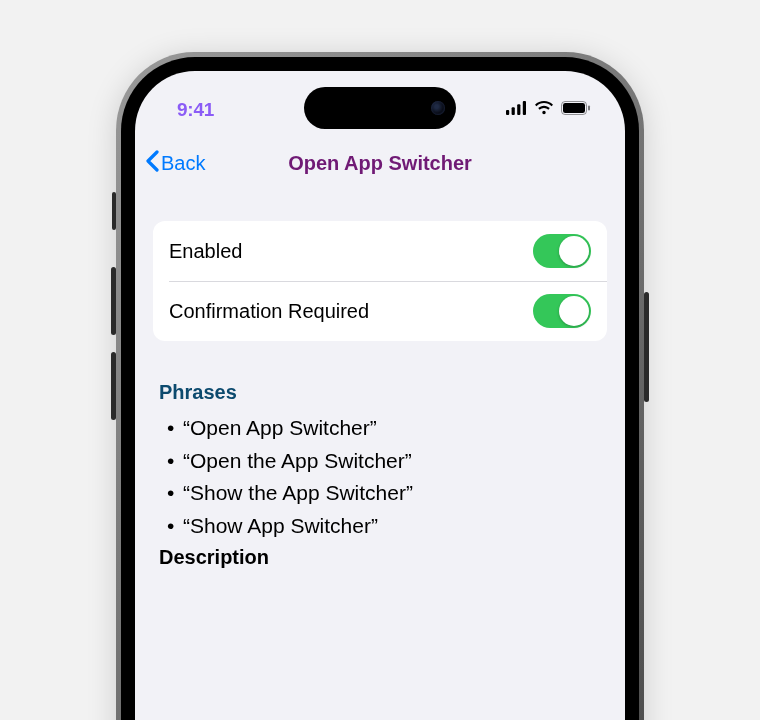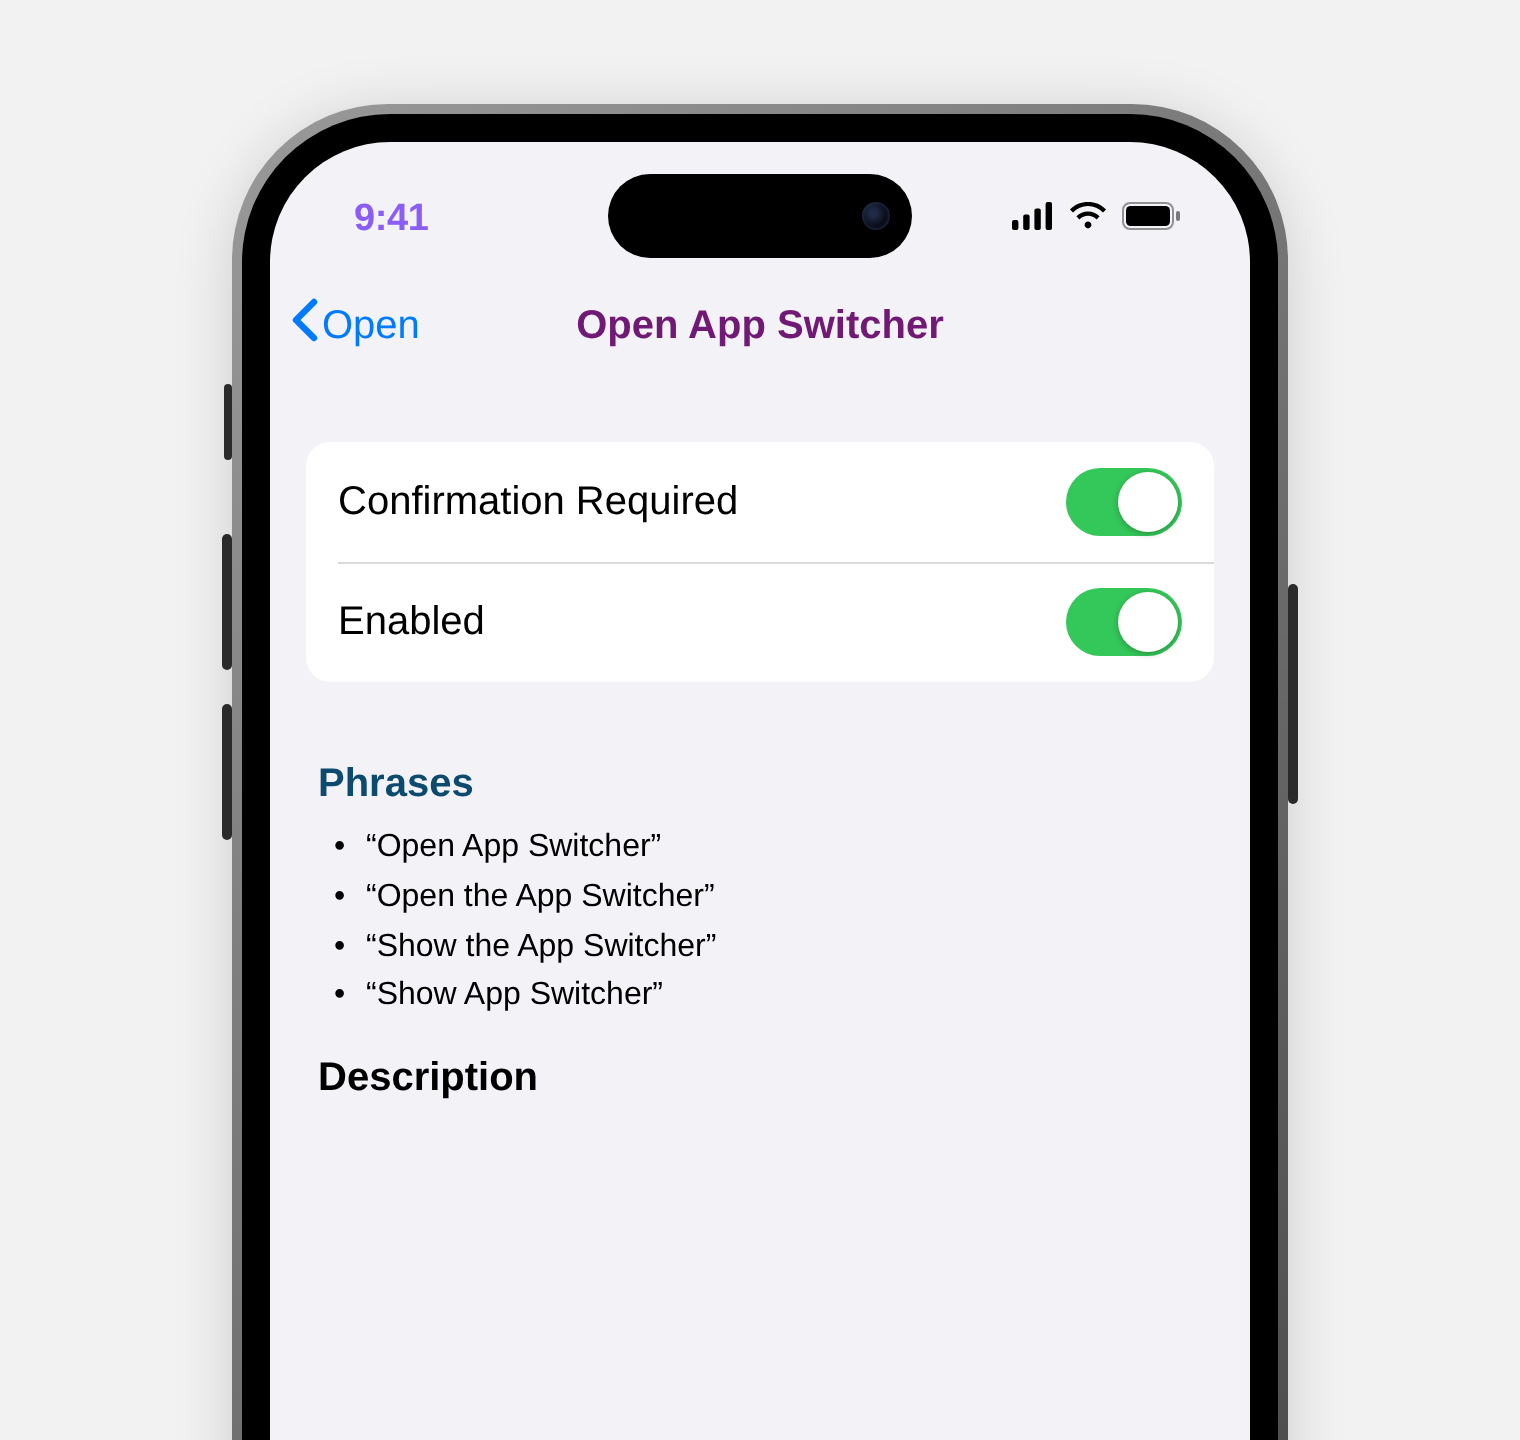--- a/index.html
+++ b/index.html
@@ -178,36 +178,36 @@
       color: #0c4a6e;
       margin-top: 40px;
       margin-bottom: 8px;
       padding: 0 6px;
     }
     .phrases-list {
       list-style: none;
       padding: 0 6px 0 30px;
     }
     .phrases-list li {
-      font-size: 16px;
+      font-size: 21px;
       color: #000;
       line-height: 1.55;
       position: relative;
     }
     .phrases-list li::before {
       content: "•";
       position: absolute;
       left: -16px;
       top: 0;
     }
     .desc-header {
       font-size: 20px;
       font-weight: 700;
       color: #000;
-      margin-top: 17px;
+      margin-top: 4px;
       padding: 0 6px;
     }
   </style>
 </head>
 <body>
 
 <div class="phone-outer">
   <div class="side-button side-left-1"></div>
   <div class="side-button side-left-2"></div>
   <div class="side-button side-left-3"></div>
@@ -247,35 +247,35 @@
         </div>
       </div>
 
       <div class="nav-bar">
         <div class="back-btn">
           <span class="chevron-left">
             <svg width="14" height="22" viewBox="0 0 14 22">
                 <path d="M12 2 L3 11 L12 20" stroke="#007aff" stroke-width="3.2" fill="none" stroke-linecap="round" stroke-linejoin="round"></path>
               </svg>
           </span>
-          <span>Open</span>
+          <span>Back</span>
         </div>
         <div class="nav-title">Open App Switcher</div>
       </div>
 
       <div class="content">
         <div class="card">
           <div class="row">
-            <div class="row-label">Confirmation Required</div>
+            <div class="row-label">Enabled</div>
             <div class="toggle">
               <div class="toggle-knob"></div>
             </div>
           </div>
           <div class="row">
-            <div class="row-label">Enabled</div>
+            <div class="row-label">Confirmation Required</div>
             <div class="toggle">
               <div class="toggle-knob"></div>
             </div>
           </div>
         </div>
 
         <div class="section-header">Phrases</div>
         <ul class="phrases-list">
           <li>“Open App Switcher”</li>
           <li>“Open the App Switcher”</li>

